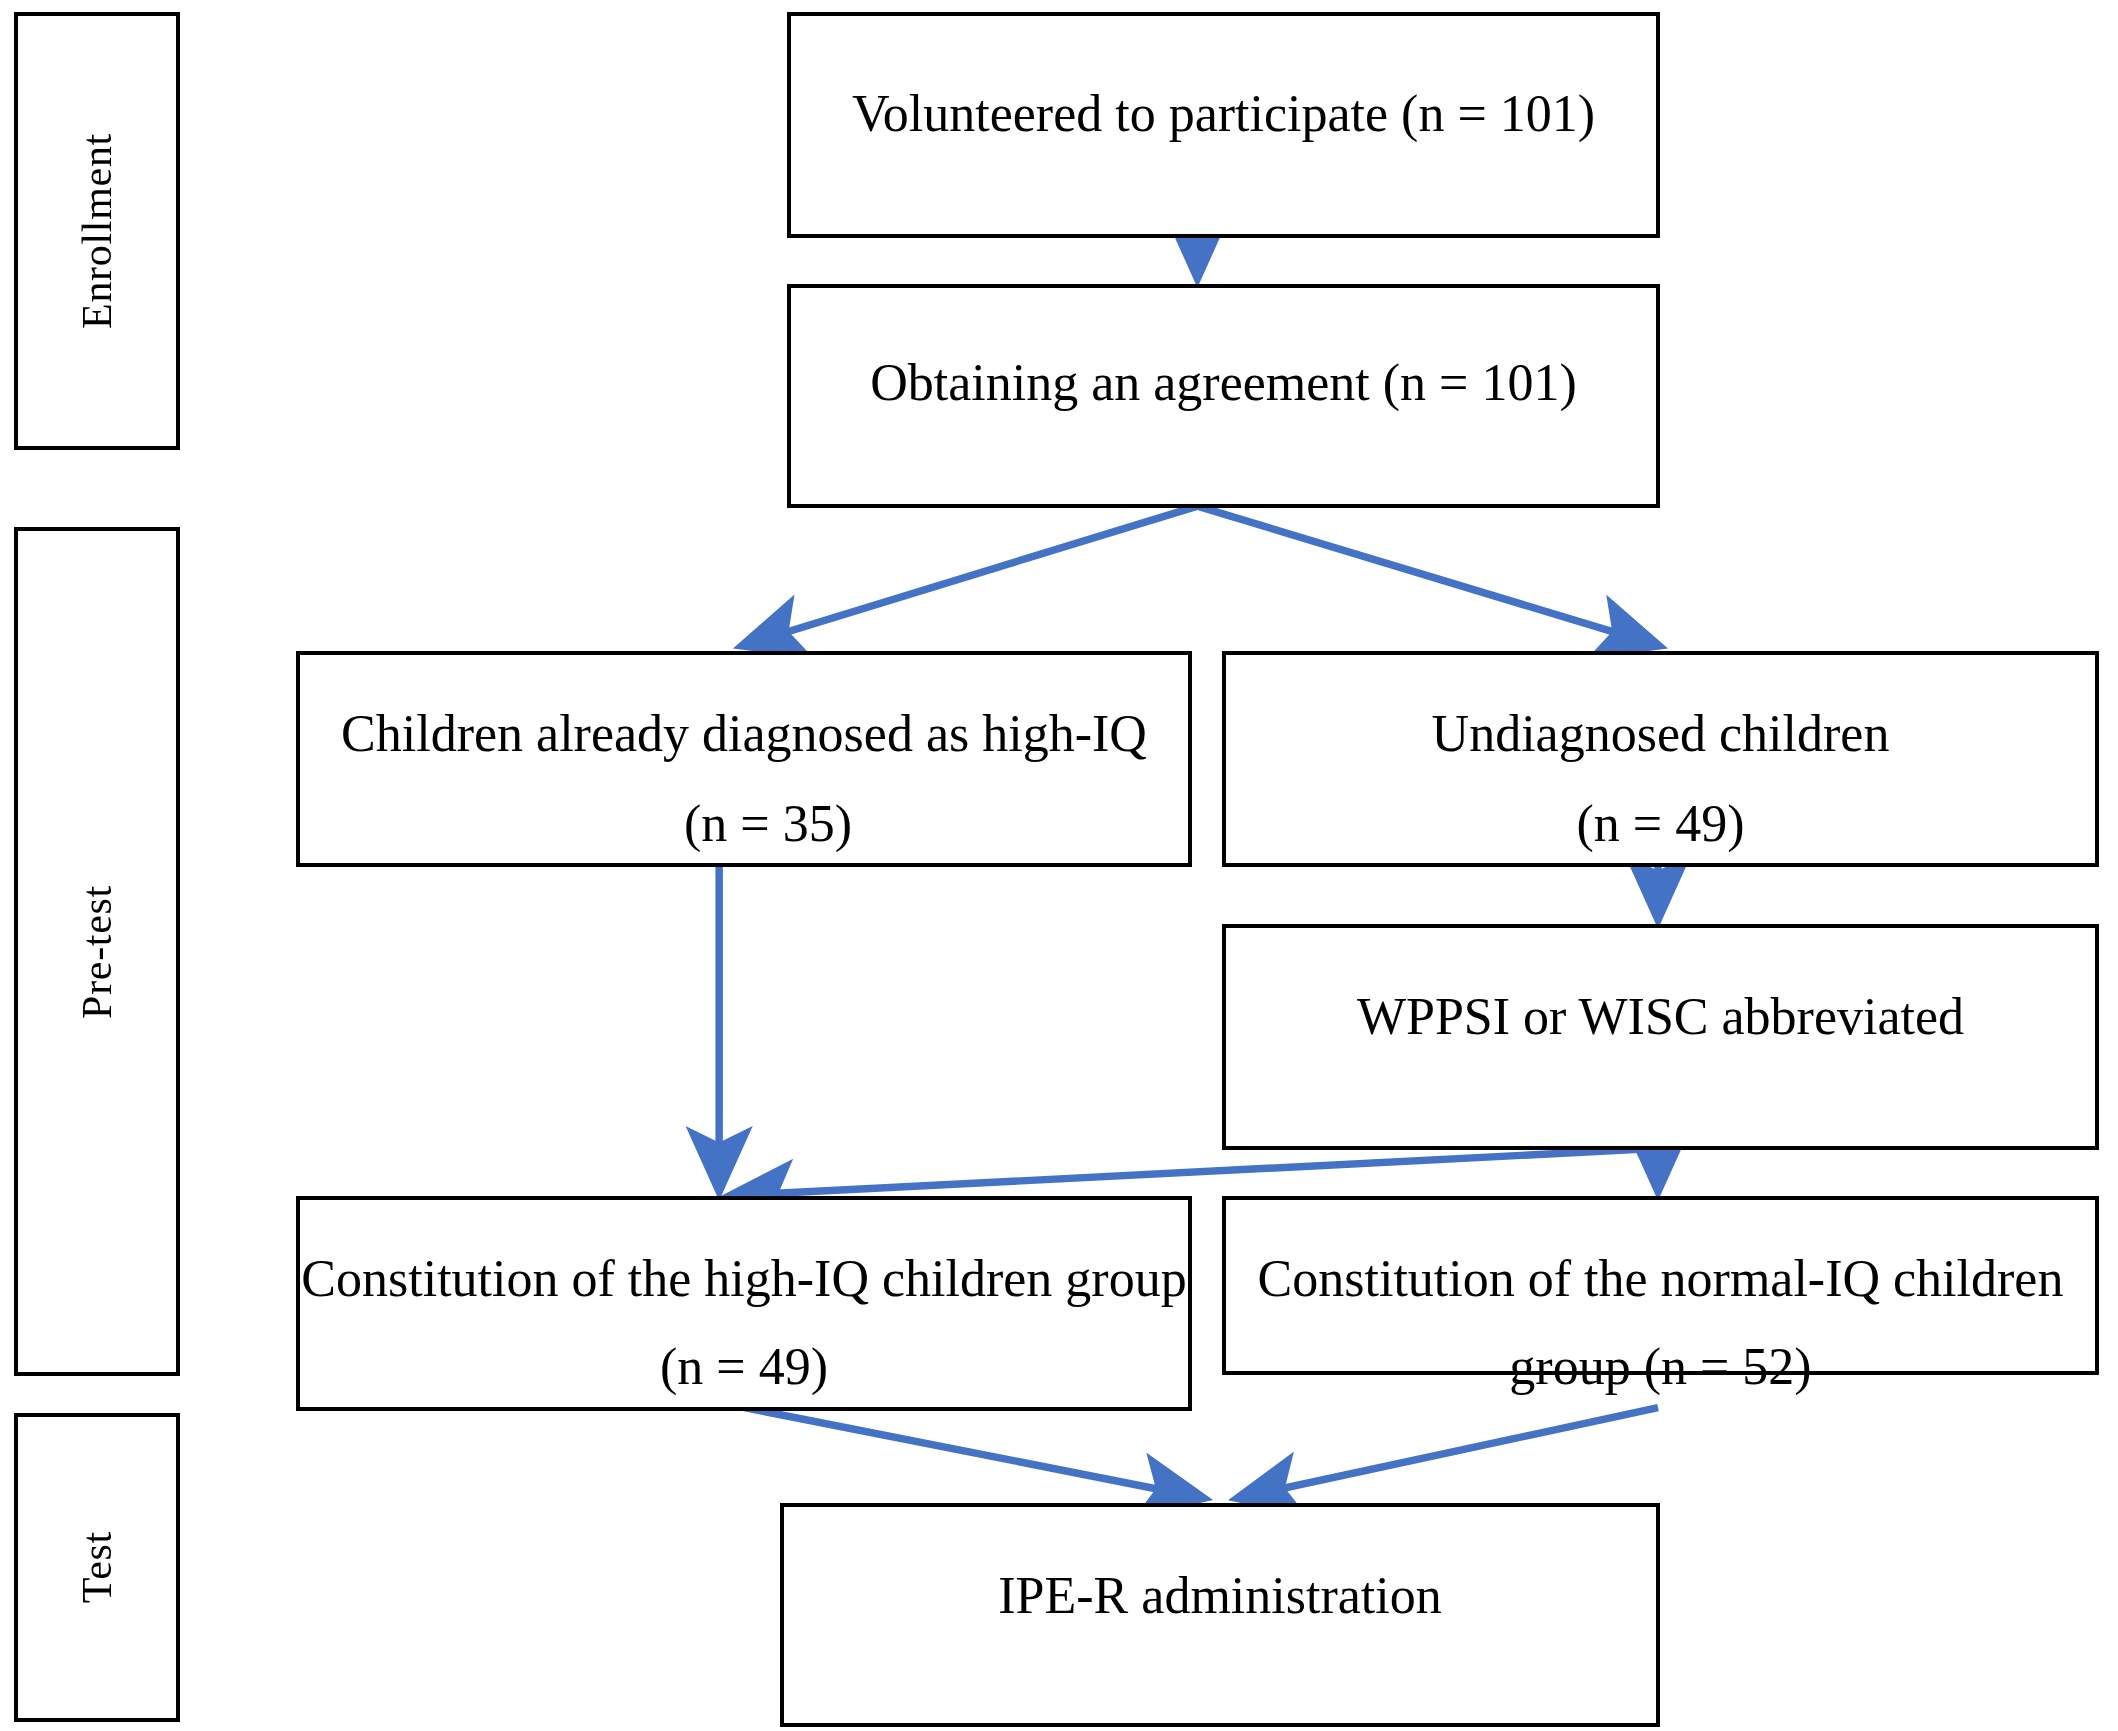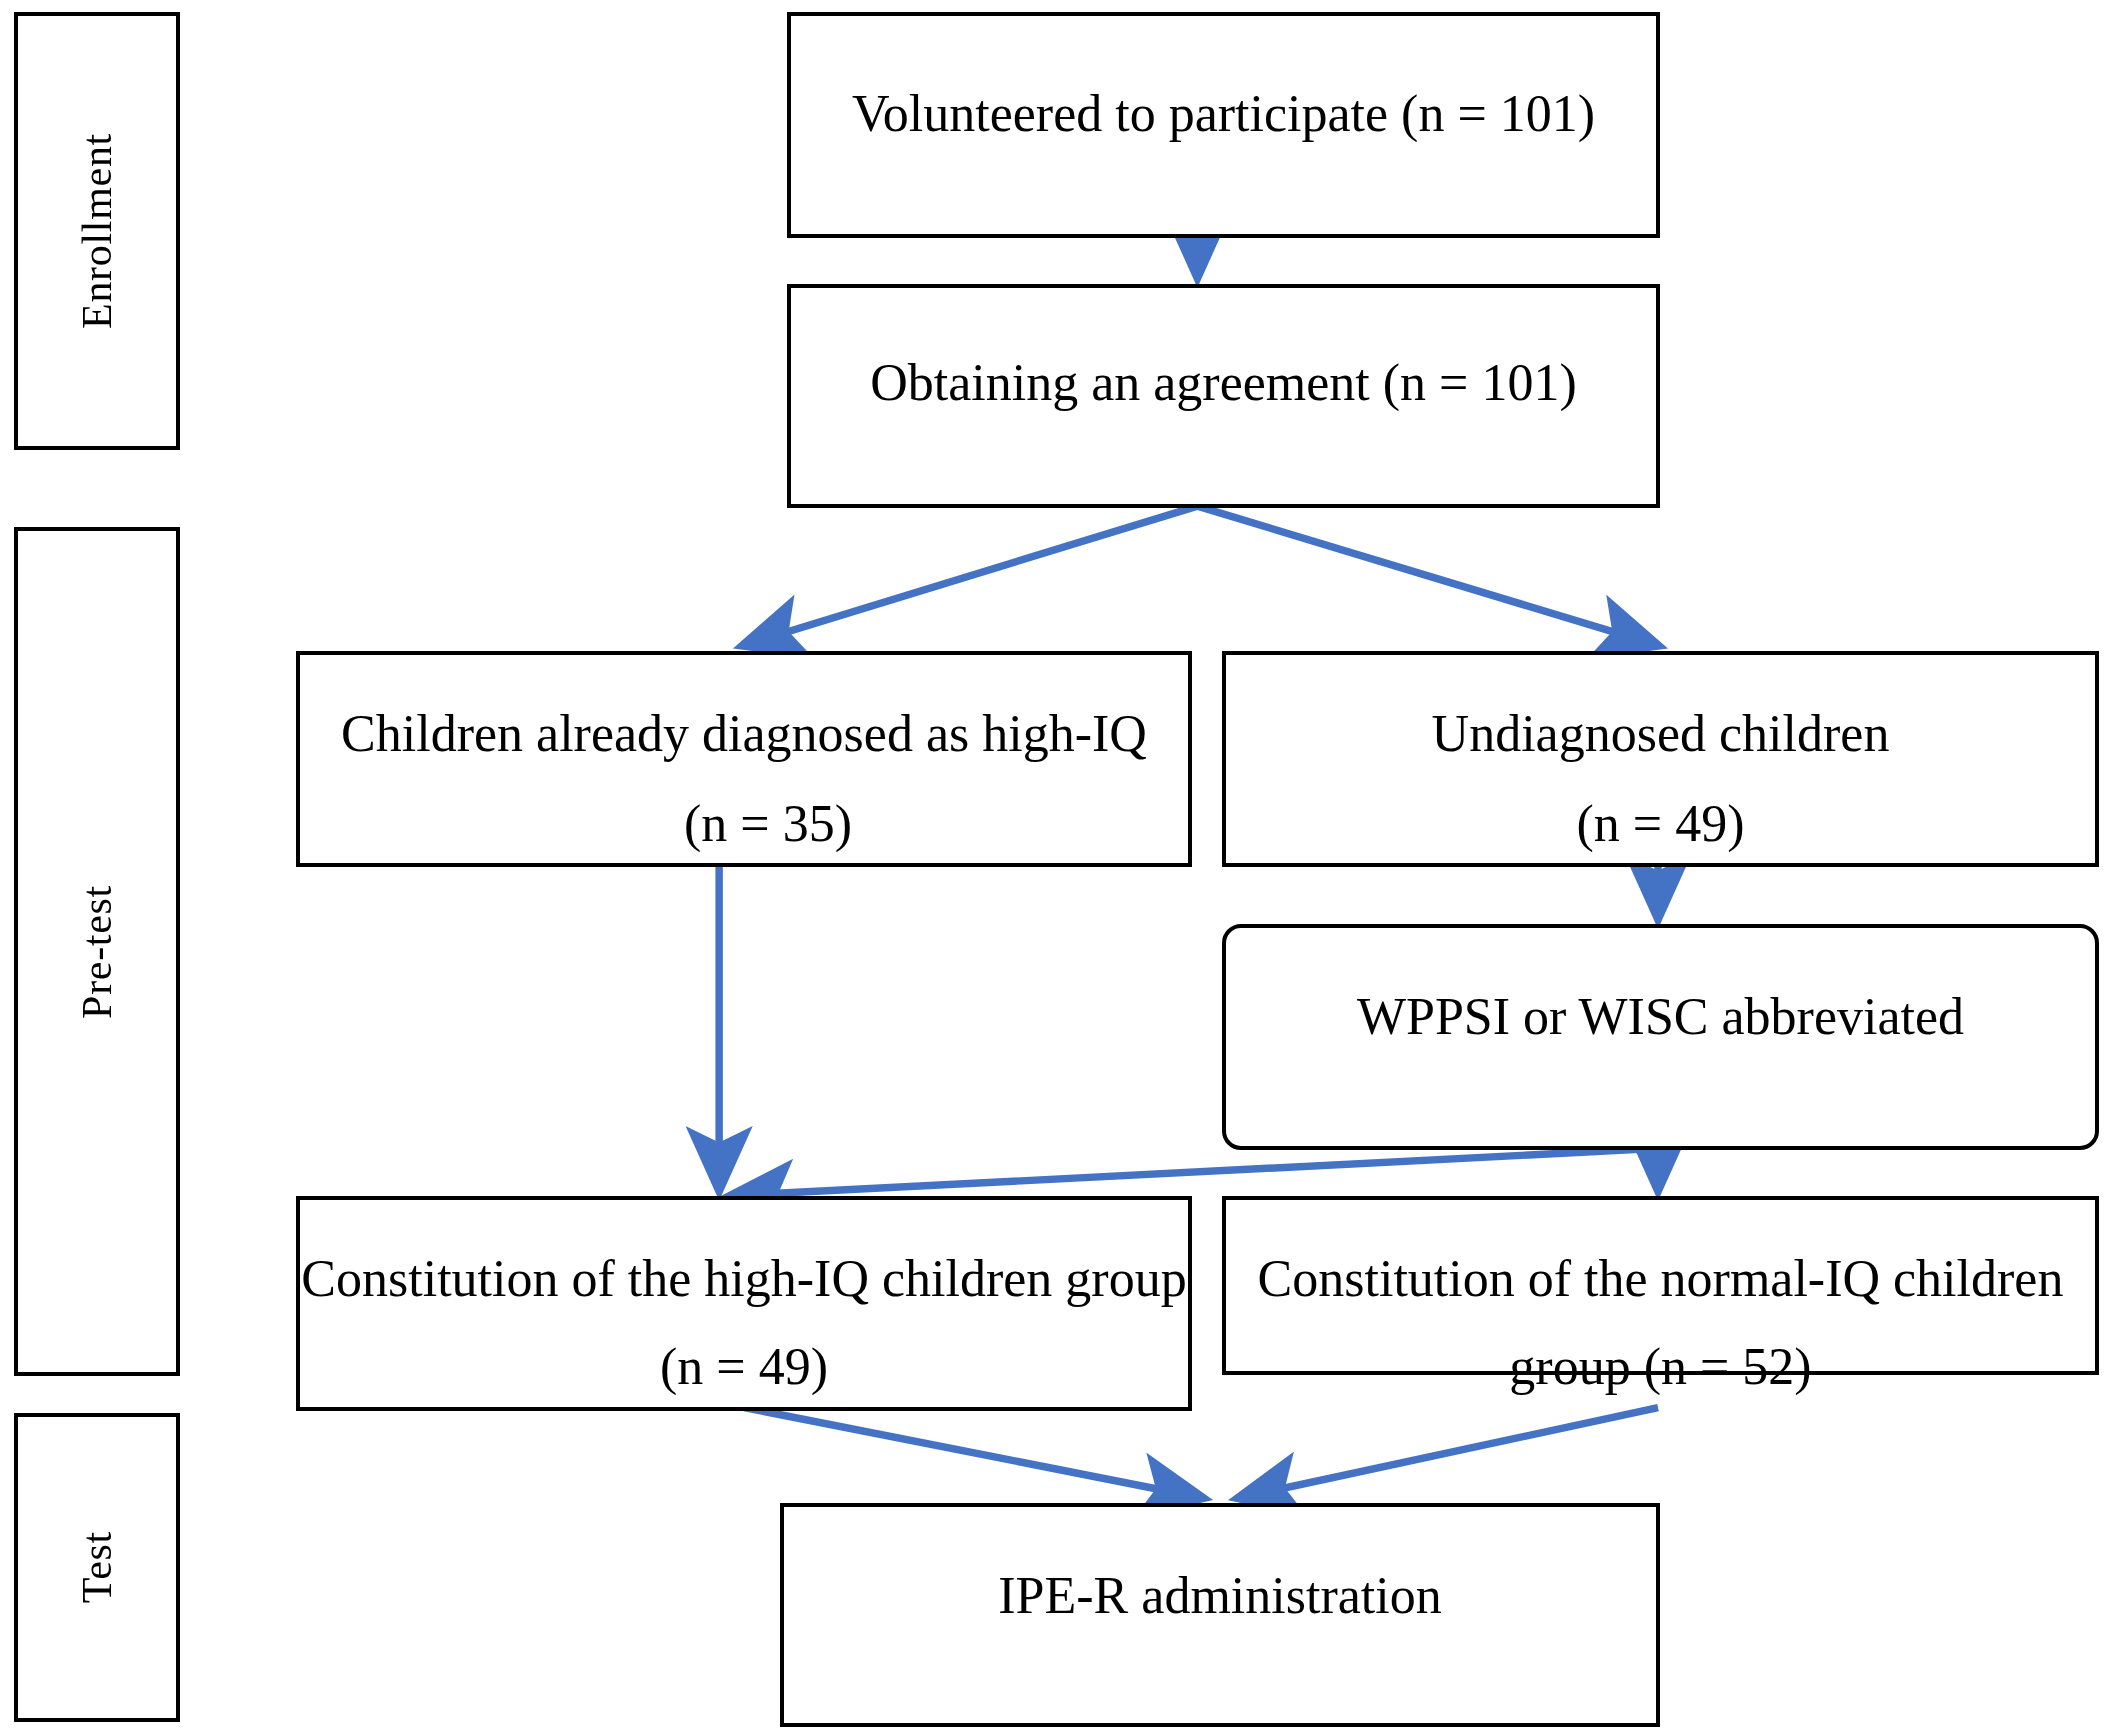--- a/index.html
+++ b/index.html
@@ -116,21 +116,21 @@
   <div class="node" style="left:296px; top:651px; width:896px; height:216px;padding-left:36px;">
     <span class="txt" style="top:53px;">Children already diagnosed as high-IQ</span>
     <span class="txt" style="top:143px;margin-left:48px;">(n = 35)</span>
   </div>
 
   <div class="node" style="left:1222px; top:651px; width:877px; height:216px;">
     <span class="txt" style="top:53px;">Undiagnosed children</span>
     <span class="txt" style="top:143px;">(n = 49)</span>
   </div>
 
-  <div class="node" style="left:1222px; top:924px; width:877px; height:226px;border-radius:19px;">
+  <div class="node" style="left:1222px; top:924px; width:877px; height:226px;">
     <span class="txt" style="top:63px;">WPPSI or WISC abbreviated</span>
   </div>
 
   <div class="node" style="left:296px; top:1196px; width:896px; height:215px;">
     <span class="txt" style="top:53px;">Constitution of the high-IQ children group</span>
     <span class="txt" style="top:141px;">(n = 49)</span>
   </div>
 
   <div class="node" style="left:1222px; top:1196px; width:877px; height:179px;">
     <span class="txt" style="top:53px;">Constitution of the normal-IQ children</span>

